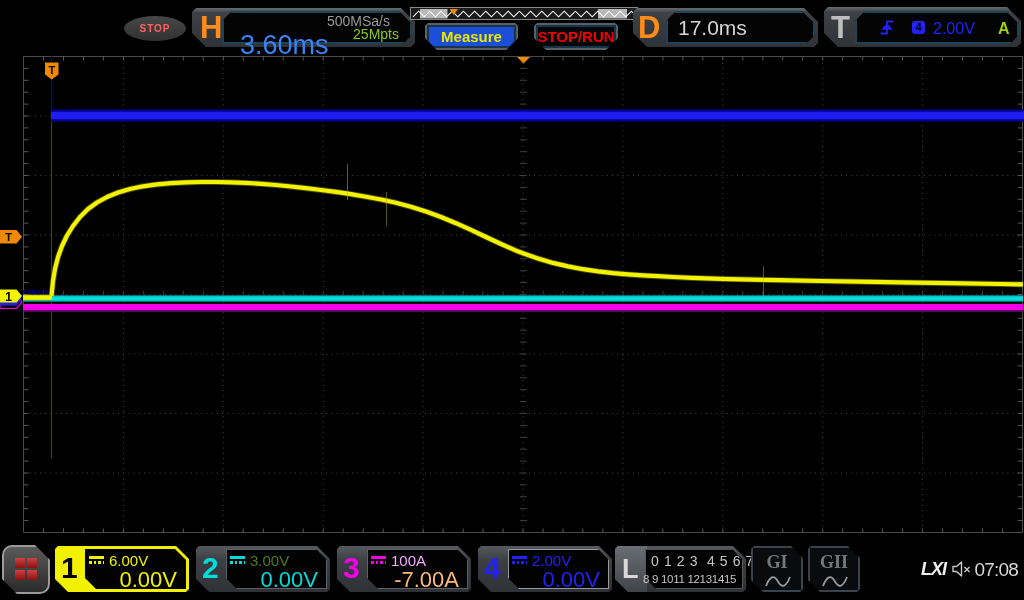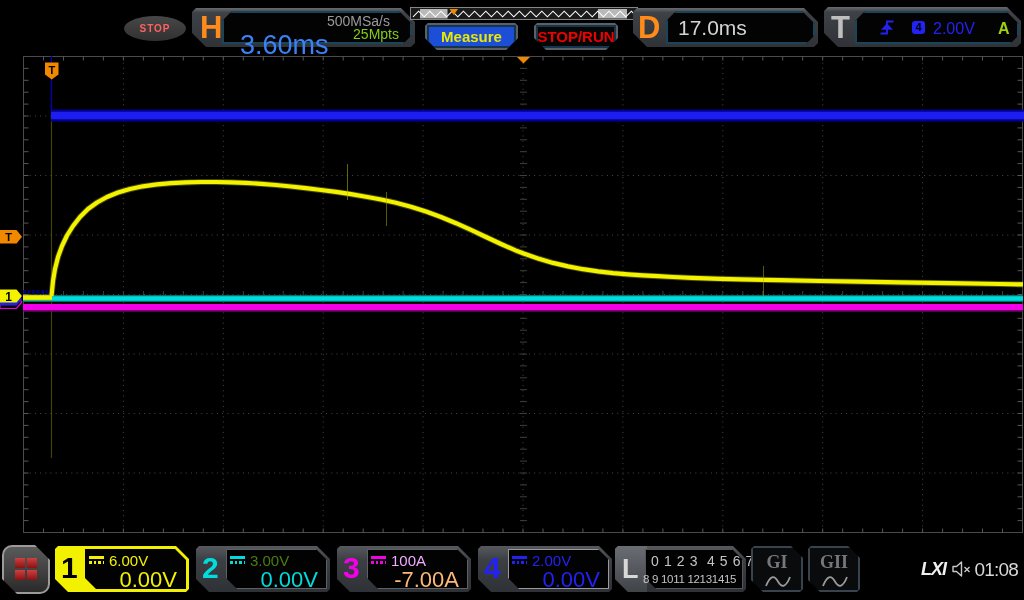--- a/index.html
+++ b/index.html
@@ -178,14 +178,14 @@
 <div class="gbox" style="left:808px">GII
 <svg width="26" height="13" viewBox="0 0 26 13" style="position:absolute;left:12px;top:27px">
         <path d="M1 11 Q 7 -4 13 6.5 Q 19 17 25 2" fill="none" stroke="#9a9a9a" stroke-width="1.8"></path>
       </svg></div>
 
 <div class="abs" style="left:921px;top:561px;color:#f0f0f0;font-style:italic;font-weight:bold;font-size:18px;line-height:17px;letter-spacing:-1px">LXI</div>
 <svg class="abs" style="left:951px;top:559px" width="22" height="20" viewBox="0 0 22 20">
 <path d="M2 7.5H5.5L10.5 3V17L5.5 12.5H2Z" fill="none" stroke="#c8c8c8" stroke-width="1.4" stroke-linejoin="round"></path>
 <path d="M13.5 8L18.5 13M18.5 8L13.5 13" stroke="#c8c8c8" stroke-width="1.4"></path>
 </svg>
-<div class="abs" style="left:946px;top:561px;width:72px;text-align:right;color:#d8d8d8;font-size:19px;line-height:17px;letter-spacing:-0.8px">01:08</div>
+<div class="abs" style="left:946px;top:561px;width:72px;text-align:right;color:#d8d8d8;font-size:19px;line-height:17px;letter-spacing:-0.8px">07:08</div>
 
 </div>
 </body></html>

